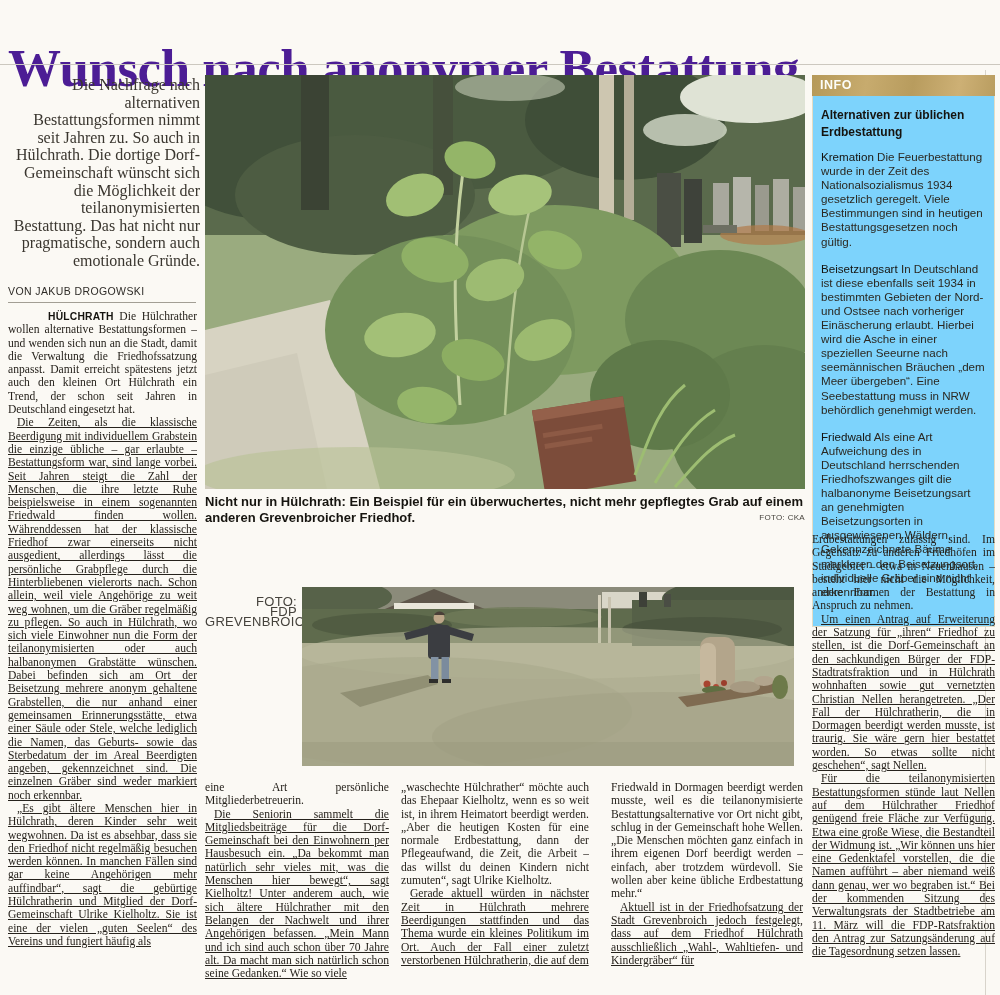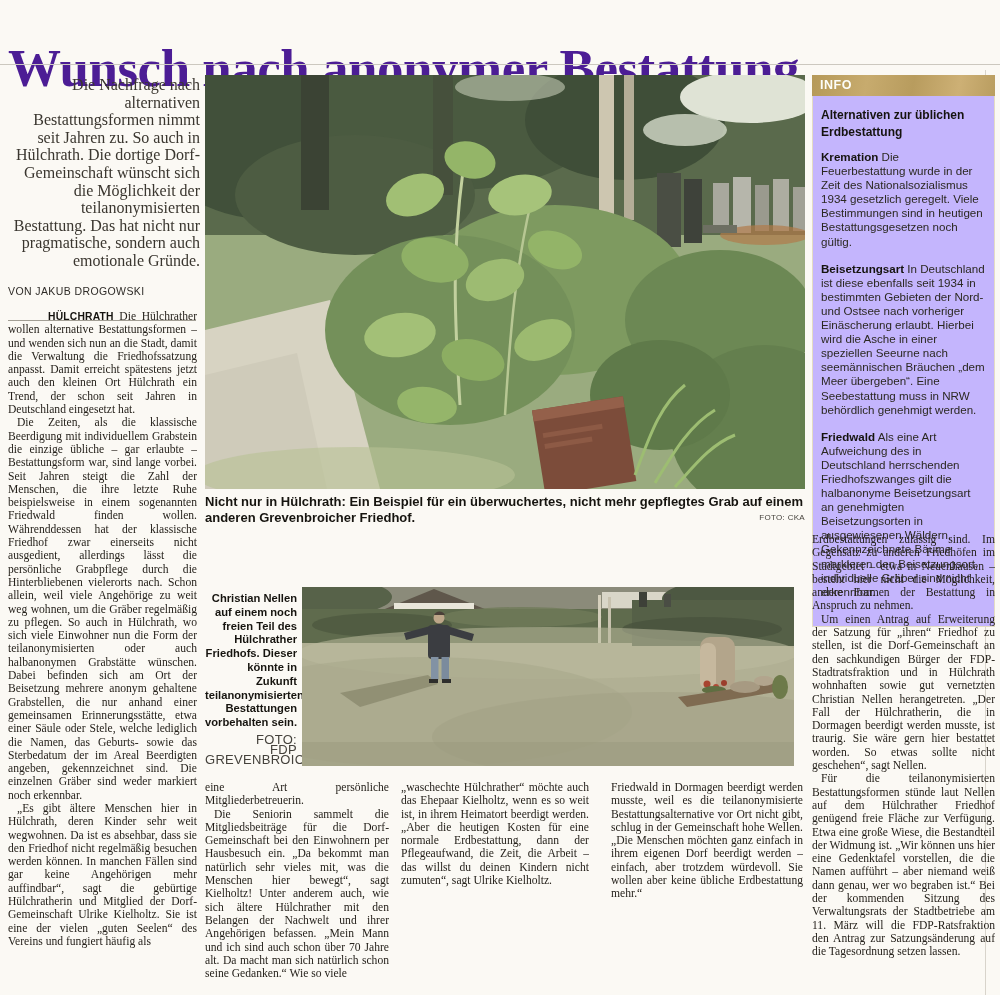--- a/index.html
+++ b/index.html
@@ -22,28 +22,28 @@
   
   .lead{
     left:8px;top:76px;width:192px;
     font-size:16px;line-height:17.6px;color:#3a362f;
     text-align:right;
   }
   .byline{
     left:8px;top:285px;width:188px;
     font-family:"Liberation Sans", sans-serif;
     font-size:10.5px;letter-spacing:0.4px;color:#2e2b27;
-    padding-bottom:23px;border-bottom:1px solid #a29e94;
+    padding-bottom:5px;border-bottom:1px solid #a29e94;
   }
   .bodytext{
     font-size:11.6px;line-height:13.3px;text-align:justify;
     color:#26221c;hyphens:auto;-webkit-hyphens:auto;
   }
   .bodytext p{margin:0;}
-  .bodytext p.indent{text-indent:9px;}
+  .bodytext p.indent{text-indent:9px;text-decoration:underline;}
   .leadin{
     font-family:"Liberation Sans", sans-serif;
     font-weight:700;font-size:10.3px;letter-spacing:0.2px;color:#15130f;margin-left:40px;
   }
   .col-left{left:8px;top:310px;width:189px;height:685px;overflow:hidden;}
   .col-b1{left:205px;top:781px;width:184px;height:214px;overflow:hidden;}
   .col-b2{left:401px;top:781px;width:188px;height:214px;overflow:hidden;}
   .col-b3{left:611px;top:781px;width:192px;height:214px;overflow:hidden;}
   .col-right{left:812px;top:533px;width:183px;height:460px;overflow:hidden;}
 
@@ -68,39 +68,39 @@
     font-size:11.2px;line-height:13.8px;color:#16140f;text-align:right;
   }
   .credit2{
     margin-top:5px;font-weight:400;font-size:13px;letter-spacing:0.3px;
     color:#45423c;line-height:10px;
   }
 
   
   .infobox{
     left:812px;top:75px;width:183px;
-    background:#c4b5fd;box-shadow:0 0 0 1px #e4dcc4 inset;
+    background:#7dd3fc;box-shadow:0 0 0 1px #e4dcc4 inset;
   }
   .info-tag{
     background:linear-gradient(100deg,#b59958 0%,#c7ab6e 30%,#b89c5e 55%,#cdb075 80%,#b99d60 100%);
     color:#fdfdf8;font-family:"Liberation Sans", sans-serif;
     font-weight:700;font-size:12.5px;letter-spacing:0.5px;
     padding:3px 8px 4px 8px;
   }
   .info-inner{padding:9px 9px 12px 9px;}
   .info-title{
     font-family:"Liberation Sans", sans-serif;font-weight:700;
     font-size:12px;line-height:16.5px;color:#15130f;margin:2px 0 10px 0;
   }
   .info-item{
     font-family:"Liberation Sans", sans-serif;
     font-size:11.6px;line-height:14.1px;color:#2b2821;margin:0 0 13px 0;
   }
   .info-item:last-child{margin-bottom:16px;}
-  .info-term{font-weight:700;color:#15130f;}
+  .info-term{font-weight:400;color:#15130f;}
 </style>
 </head>
 <body>
 
 <h1 class="abs headline">Wunsch nach anonymer Bestattung</h1>
 <div class="abs headline-rule"></div>
 <div class="abs rule-right"></div>
 
 <div class="abs lead">Die Nachfrage nach alternativen Bestattungsformen nimmt seit Jahren zu. So auch in Hülchrath. Die dortige Dorf-Gemeinschaft wünscht sich die Möglichkeit der teilanonymisierten Bestattung. Das hat nicht nur pragmatische, sondern auch emotionale Gründe.</div>
 
@@ -184,21 +184,20 @@
     <ellipse cx="150" cy="400" rx="160" ry="28" fill="#b8c294" opacity="0.6"></ellipse>
   </svg>
 </div>
 
 <div class="caption1">
   <span>Nicht nur in Hülchrath: Ein Beispiel für ein überwuchertes, nicht mehr gepflegtes Grab auf einem anderen Grevenbroicher Friedhof.</span>
   <span class="credit1">FOTO: CKA</span>
 </div>
 
 <div class="abs caption2">
-  <div>Christian Nellen auf einem noch freien Teil des Hülchrather Friedhofs. Dieser könnte in Zukunft teilanonymisierten Bestattungen vorbehalten sein.</div>
   <div class="credit2">
     <div>FOTO:</div>
     <div>FDP GREVENBROICH</div>
   </div>
 </div>
 
 <div class="abs photo2">
   <svg viewBox="0 0 492 179" preserveAspectRatio="none">
     <rect width="492" height="179" fill="#b1b094"></rect>
 
@@ -252,23 +251,25 @@
     </g>
   </svg>
 </div>
 
 <div class="abs bodytext col-b1">
   <p>eine Art persönliche Mitgliederbetreuerin.</p>
   <p class="indent">Die Seniorin sammelt die Mitgliedsbeiträge für die Dorf-Gemeinschaft bei den Einwohnern per Hausbesuch ein. „Da bekommt man natürlich sehr vieles mit, was die Menschen hier bewegt“, sagt Kielholtz! Unter anderem auch, wie sich ältere Hülchrather mit den Belangen der Nachwelt und ihrer Angehörigen befassen. „Mein Mann und ich sind auch schon über 70 Jahre alt. Da macht man sich natürlich schon seine Gedanken.“ Wie so viele</p>
 </div>
 <div class="abs bodytext col-b2">
   <p>„waschechte Hülchrather“ möchte auch das Ehepaar Kielholtz, wenn es so weit ist, in ihrem Heimatort beerdigt werden. „Aber die heutigen Kosten für eine normale Erdbestattung, dann der Pflegeaufwand, die Zeit, die Arbeit – das willst du deinen Kindern nicht zumuten“, sagt Ulrike Kielholtz.</p>
+  <p class="indent">Gerade aktuell würden in nächster Zeit in Hülchrath mehrere Beerdigungen stattfinden und das Thema wurde ein kleines Politikum im Ort. Auch der Fall einer zuletzt verstorbenen Hülchratherin, die auf dem</p>
 </div>
 <div class="abs bodytext col-b3">
   <p>Friedwald in Dormagen beerdigt werden musste, weil es die teilanonymisierte Bestattungsalternative vor Ort nicht gibt, schlug in der Gemeinschaft hohe Wellen. „Die Menschen möchten ganz einfach in ihrem eigenen Dorf beerdigt werden – einfach, aber trotzdem würdevoll. Sie wollen aber keine übliche Erdbestattung mehr.“</p>
+  <p class="indent">Aktuell ist in der Friedhofsatzung der Stadt Grevenbroich jedoch festgelegt, dass auf dem Friedhof Hülchrath ausschließlich „Wahl-, Wahltiefen- und Kindergräber“ für</p>
 </div>
 
 <div class="abs infobox">
   <div class="info-tag">INFO</div>
   <div class="info-inner">
     <div class="info-title">Alternativen zur üblichen Erdbestattung</div>
     <p class="info-item"><span class="info-term">Kremation</span><span> Die Feuerbestattung wurde in der Zeit des Nationalsozialismus 1934 gesetzlich geregelt. Viele Bestimmungen sind in heutigen Bestattungsgesetzen noch gültig.</span></p>
     <p class="info-item"><span class="info-term">Beisetzungsart</span><span> In Deutschland ist diese ebenfalls seit 1934 in bestimmten Gebieten der Nord- und Ostsee nach vorheriger Einäscherung erlaubt. Hierbei wird die Asche in einer speziellen Seeurne nach seemännischen Bräuchen „dem Meer übergeben“. Eine Seebestattung muss in NRW behördlich genehmigt werden.</span></p>
     <p class="info-item"><span class="info-term">Friedwald</span><span> Als eine Art Aufweichung des in Deutschland herrschenden Friedhofszwanges gilt die halbanonyme Beisetzungsart an genehmigten Beisetzungsorten in ausgewiesenen Wäldern. Gekennzeichnete Bäume markieren den Beisetzungsort, individuelle Gräber sind nicht erkennbar.</span></p>
   </div>

